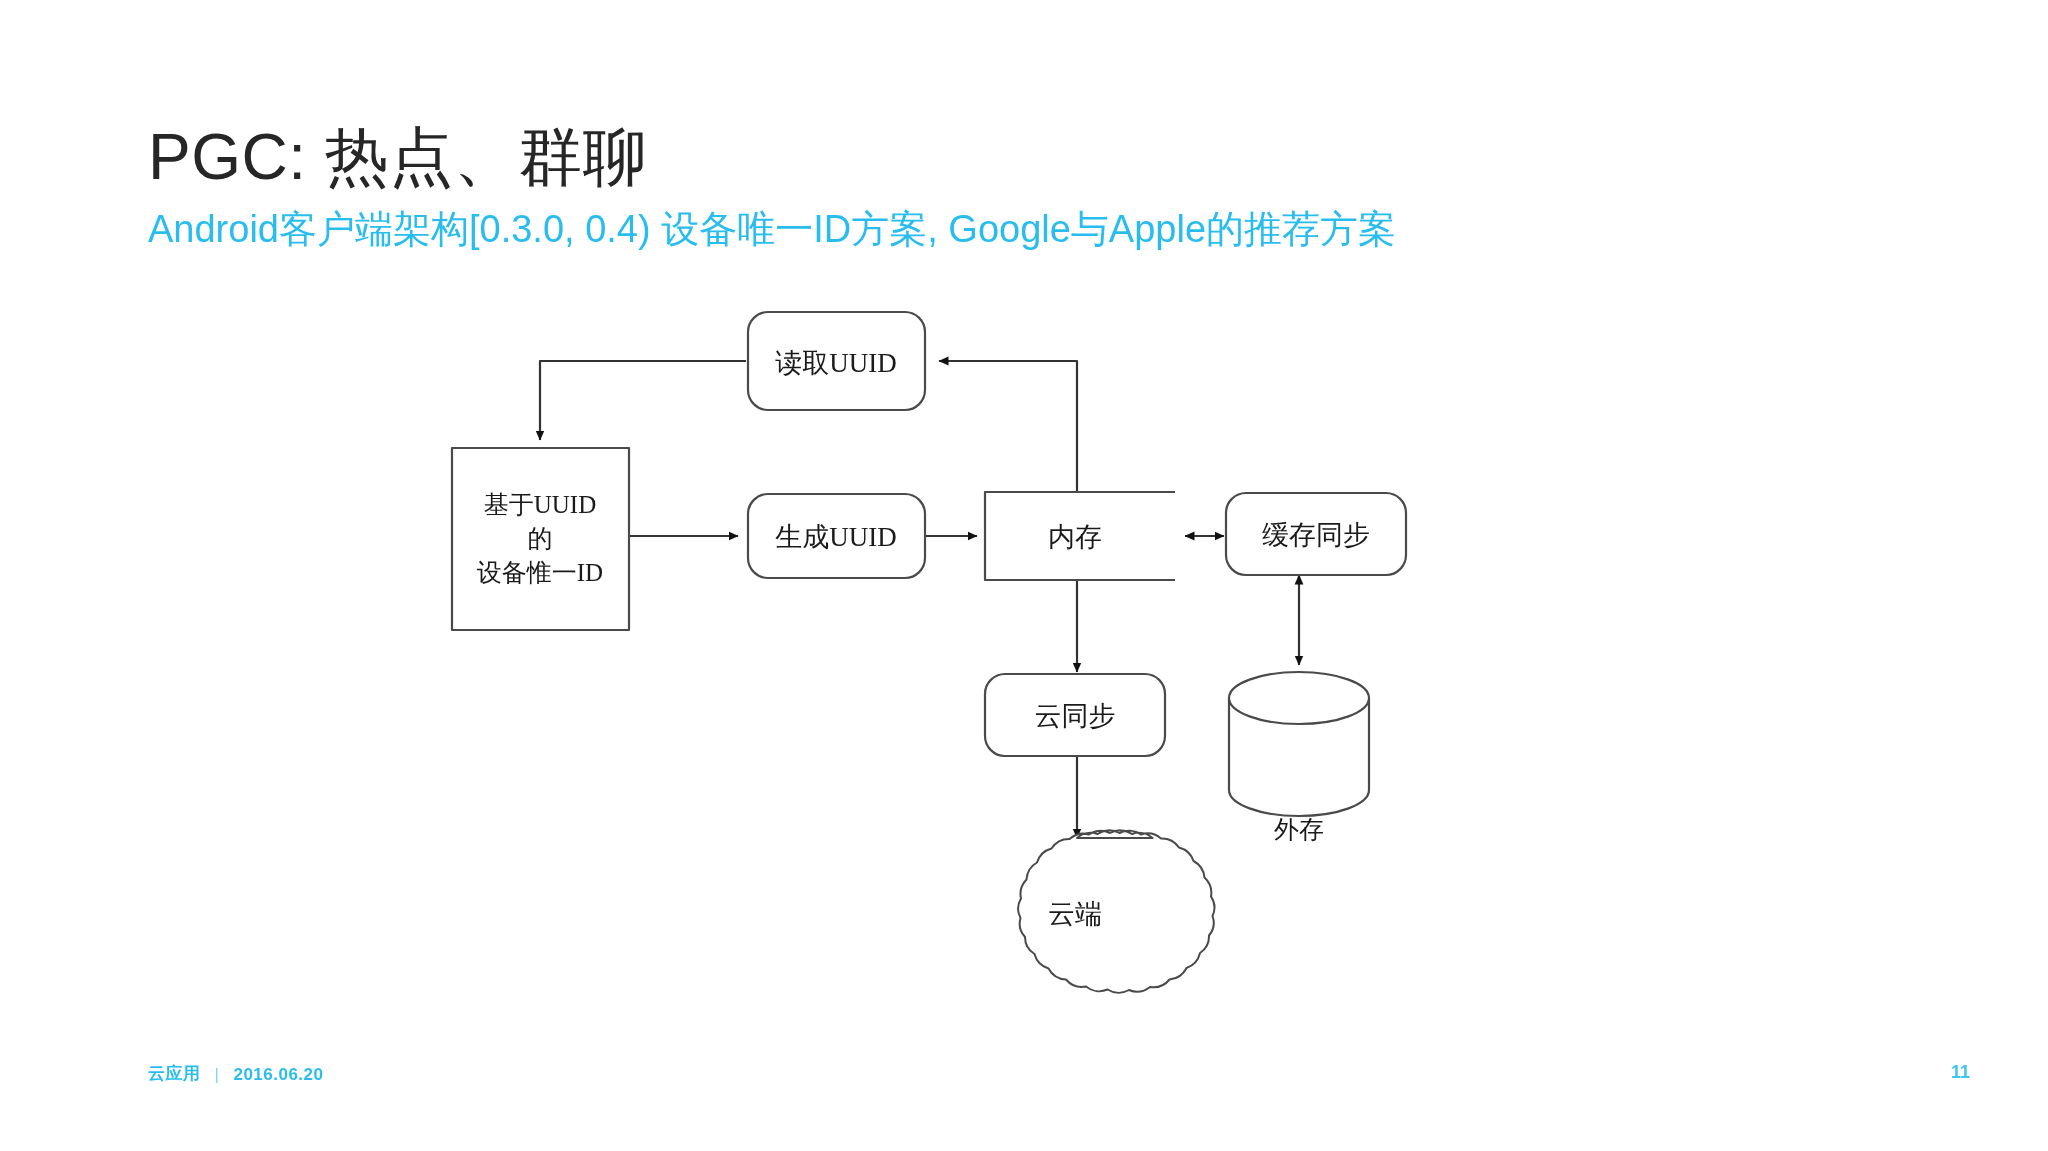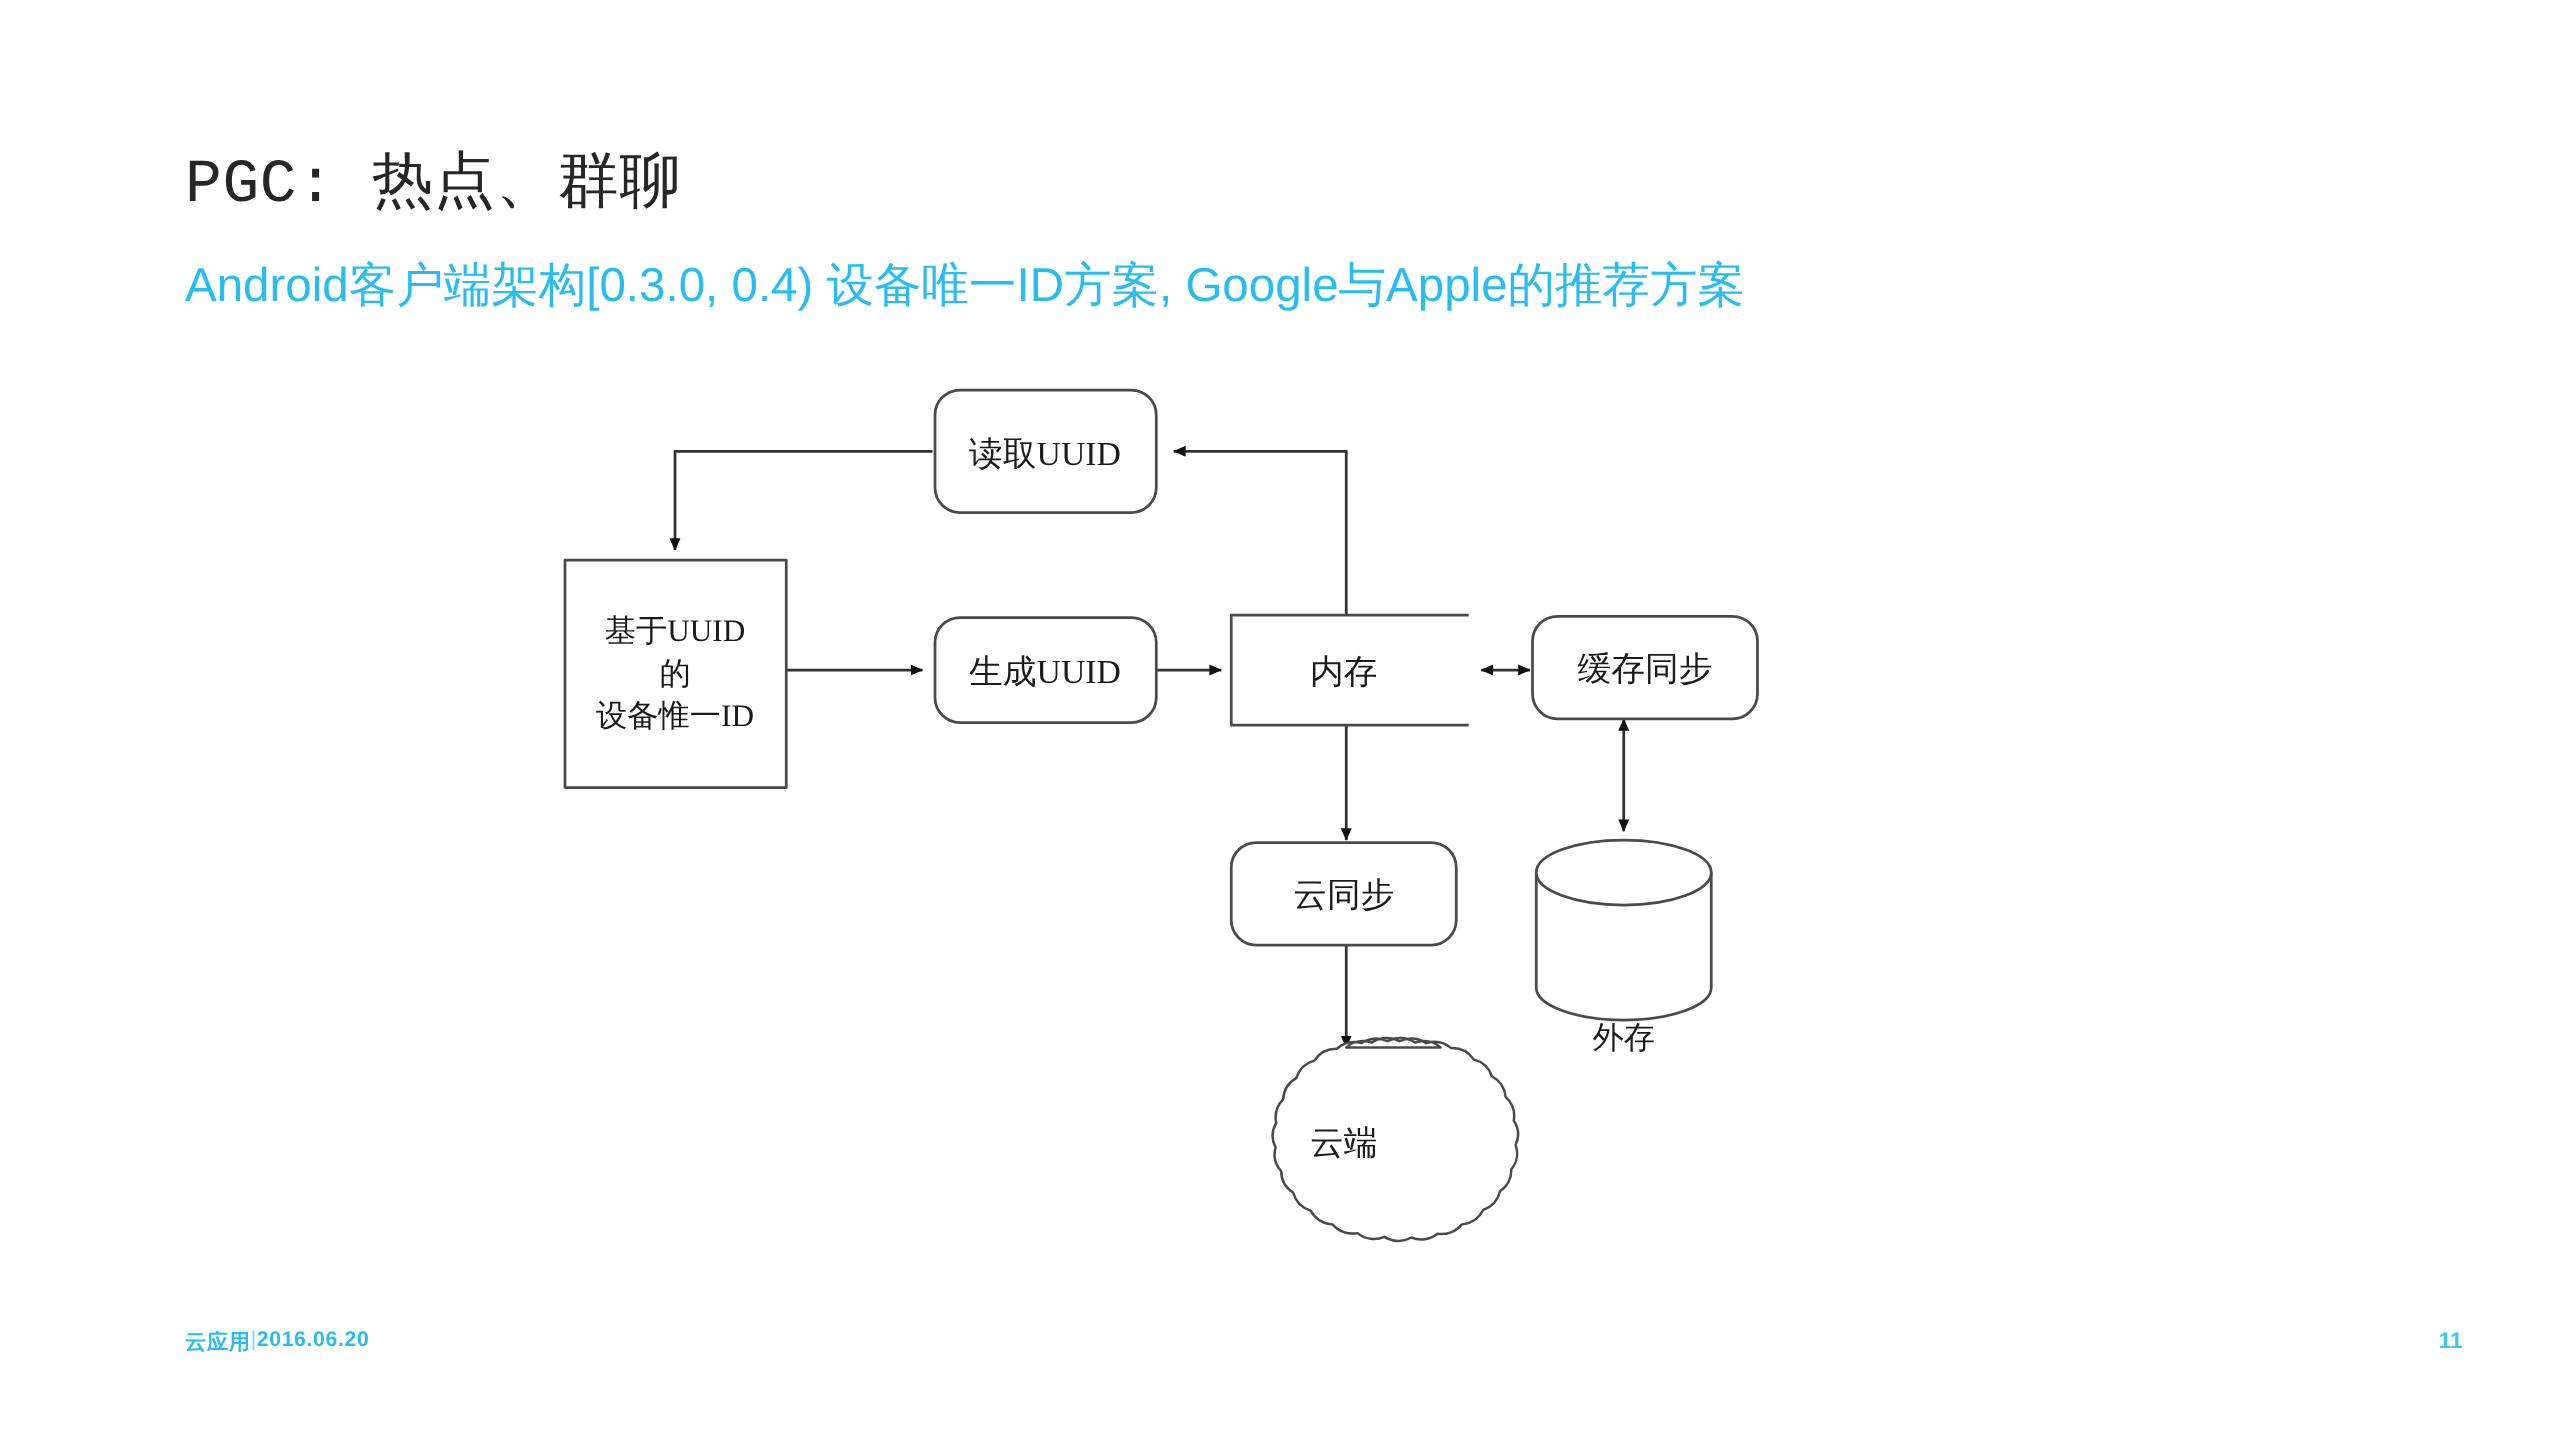--- a/index.html
+++ b/index.html
@@ -18,27 +18,26 @@
   .slide {
     position: absolute;
     inset: 0;
     background: #ffffff;
   }
   
   .page-title {
     position: absolute;
     left: 148px;
     top: 122px;
-    font-size: 49px;
+    font-size: 64px;
     line-height: 1.1;
     color: #262626;
     font-weight: 400;
     letter-spacing: 0.5px;
     white-space: nowrap;
-    font-family: Liberation Mono, monospace;
   }
   .page-subtitle {
     position: absolute;
     left: 148px;
     top: 208px;
     font-size: 38px;
     line-height: 1.15;
     color: #29bdef;
     font-weight: 400;
     white-space: nowrap;
@@ -46,22 +45,22 @@
   
   .footer {
     position: absolute;
     left: 148px;
     top: 1062px;
     font-size: 17px;
     color: #29bdef;
     font-weight: 700;
     letter-spacing: 0.5px;
     display: flex;
-    align-items: flex-start;
-    gap: 0;
+    align-items: flex-end;
+    gap: 14px;
     white-space: nowrap;
   }
   .footer .sep {
     color: #7fd9f6;
     font-weight: 400;
   }
   .page-number {
     position: absolute;
     right: 78px;
     top: 1062px;

